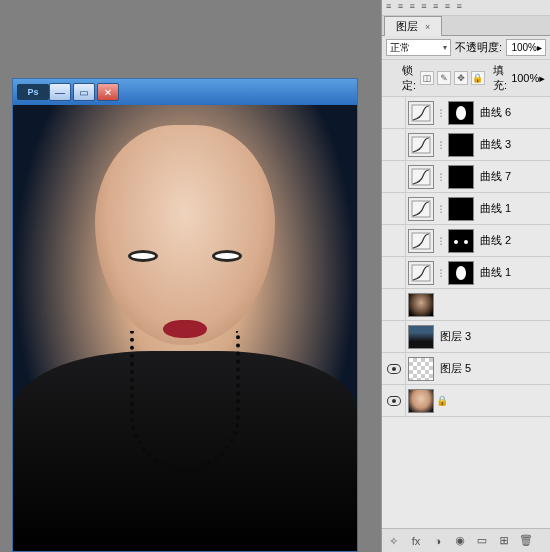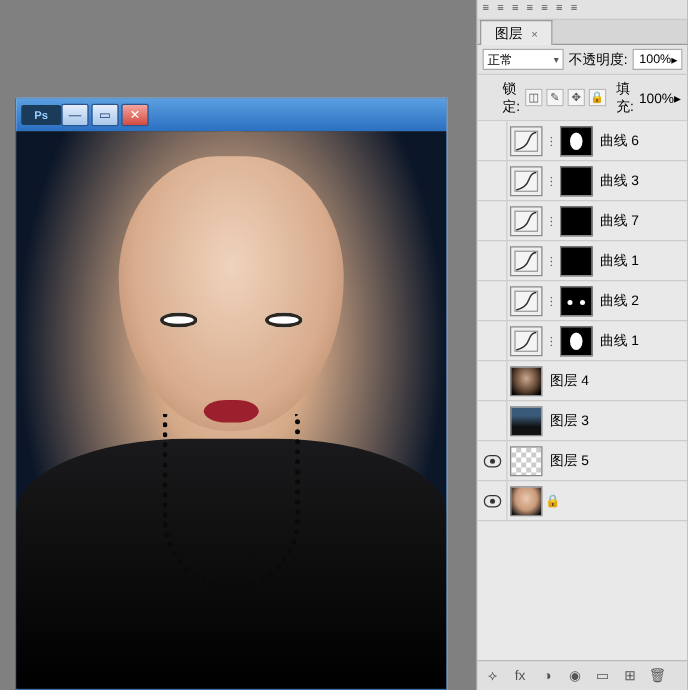--- a/index.html
+++ b/index.html
@@ -189,21 +189,20 @@
             <path d="M2 16 Q10 14 12 8 T18 2" fill="none" stroke="#333" stroke-width="1.2"></path>
           </svg>
         </div>
         <div class="link-gap">⋮</div>
         <div class="mask blob"></div>
         <div class="label">曲线 1</div>
       </div>
       <div class="layer">
         <div class="vis"></div>
         <div class="thumb face dark"></div>
-        <div class="label">图层 4</div>
       </div>
       <div class="layer">
         <div class="vis"></div>
         <div class="thumb body"></div>
         <div class="label">图层 3</div>
       </div>
       <div class="layer">
         <div class="vis">
           <div class="eye-icon"></div>
         </div>

